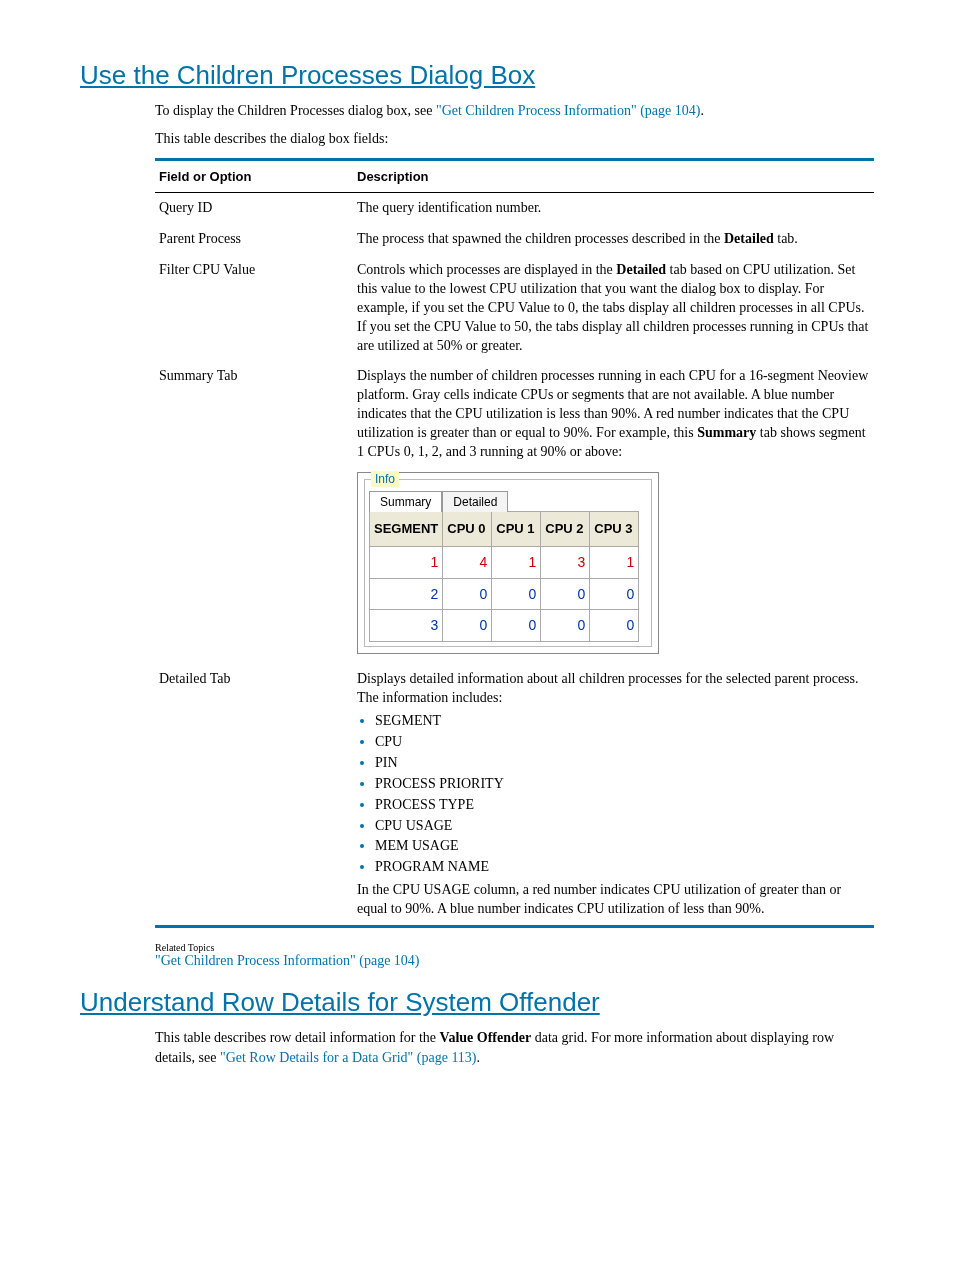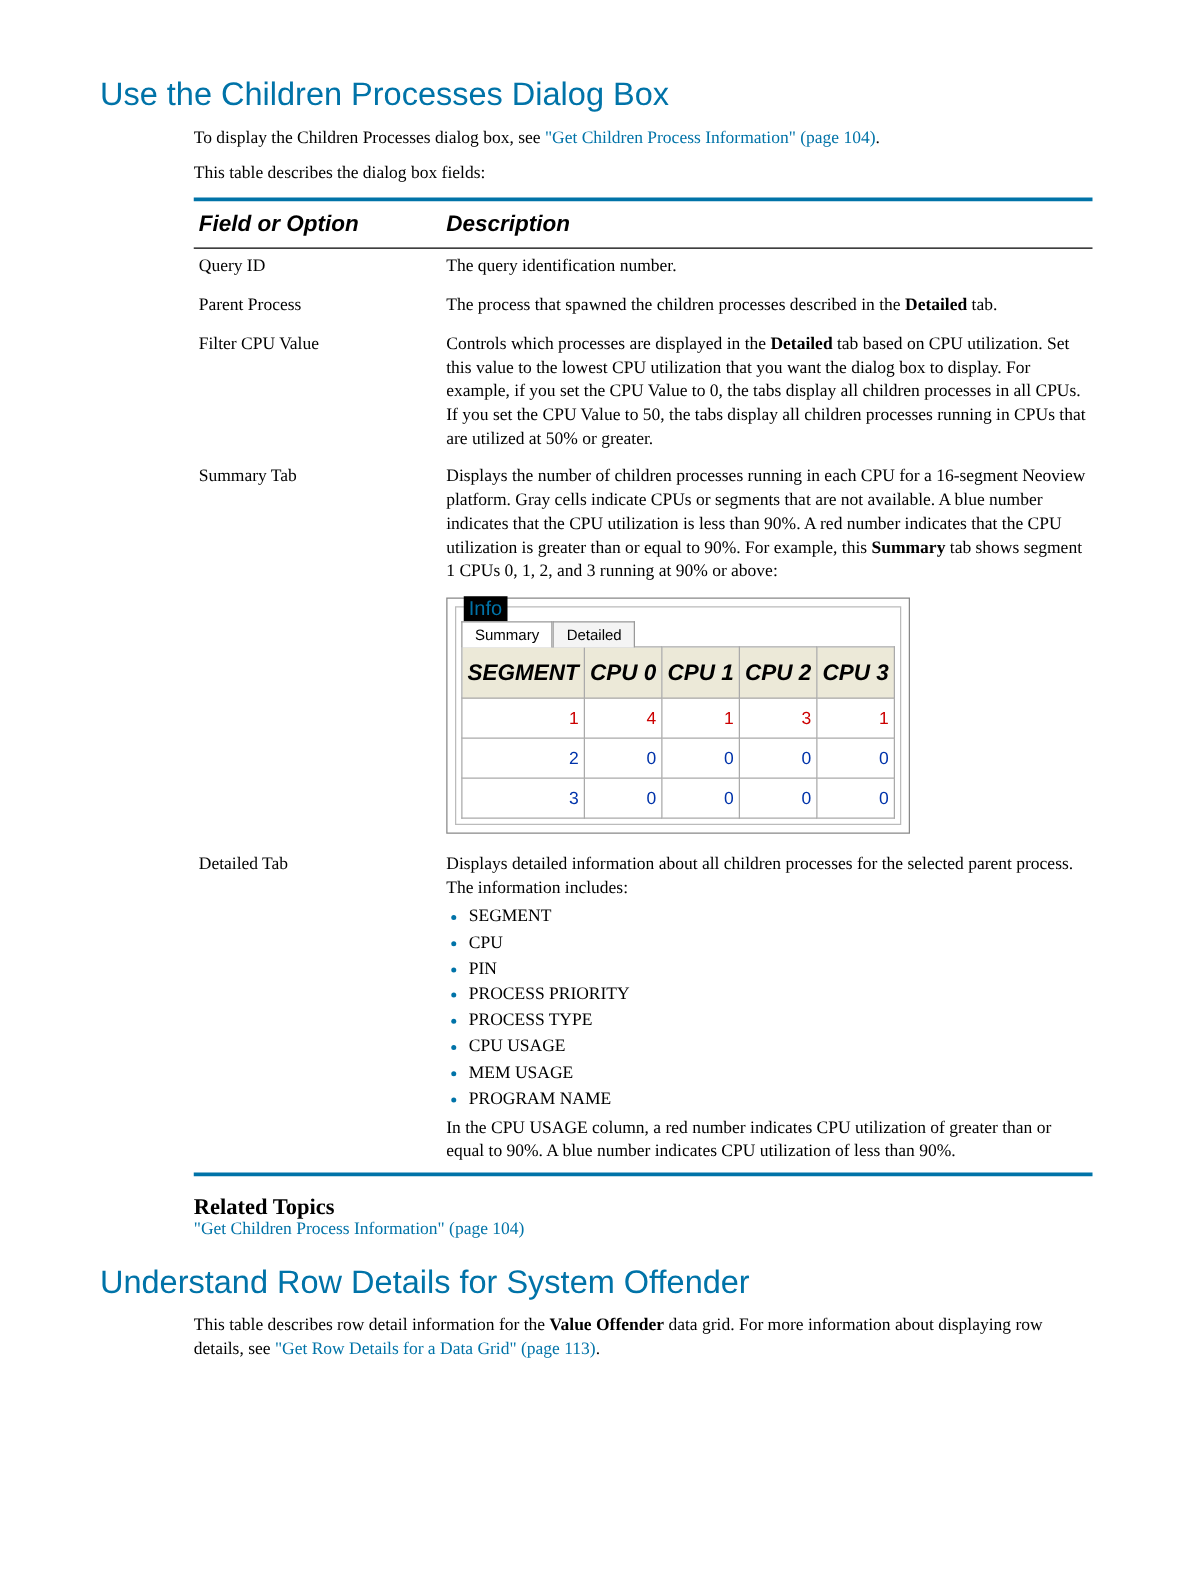--- a/index.html
+++ b/index.html
@@ -10,20 +10,21 @@
     padding: 60px 80px 40px 80px;
     max-width: 954px;
     box-sizing: border-box;
   }
   h2.section-heading {
     font-family: 'Trebuchet MS', 'Segoe UI', Arial, sans-serif;
     font-weight: 300;
     font-size: 26px;
     color: #0073a8;
     margin: 0 0 10px 0;
+    text-decoration: underline;
   }
   .body-text {
     margin: 0 0 8px 0;
     line-height: 1.4;
     padding-left: 75px;
   }
   a.doc-link {
     color: #0073a8;
     text-decoration: none;
   }
@@ -39,25 +40,24 @@
     border: none;
     border-top: 1px solid #000;
     margin: 0;
   }
   table.field-table {
     width: 100%;
     border-collapse: collapse;
   }
   table.field-table th {
     font-family: Arial, sans-serif;
-    font-size: 18px;
+    font-size: 13px;
     font-weight: bold;
     text-align: left;
     padding: 8px 4px;
-    font-style: italic;
   }
   table.field-table td {
     vertical-align: top;
     padding: 6px 4px;
     font-size: 14px;
     line-height: 1.35;
   }
   table.field-table td.col-field {
     width: 190px;
     font-weight: normal;
@@ -90,24 +90,24 @@
   .info-groupbox {
     border: 1px solid #bbb;
     margin: 6px;
     padding: 6px 4px 4px 4px;
     position: relative;
   }
   .info-legend {
     position: absolute;
     top: -9px;
     left: 6px;
-    background: #000000;
+    background: #fef9c3;
     padding: 0 4px;
     color: #0073a8;
-    font-size: 16px;
+    font-size: 12px;
   }
   .tabstrip {
     margin: 4px 0 0 0;
   }
   .tab {
     display: inline-block;
     border: 1px solid #999;
     border-bottom: none;
     padding: 2px 10px;
     font-size: 12px;
@@ -137,22 +137,22 @@
     text-align: center;
   }
   .grid td.seg { text-align: right; }
   .red { color: #cc0000; }
   .blue { color: #0033aa; }
   .related {
     padding-left: 75px;
     margin-top: 14px;
   }
   .related-title {
-    font-weight: bold;
-    font-size: 18px;
+    font-weight: normal;
+    font-size: 10px;
     margin: 0;
   }
 </style>
 </head>
 <body>
 
 <h2 class="section-heading">Use the Children Processes Dialog Box</h2>
 
 <p class="body-text">
   <span>To display the Children Processes dialog box, see </span><a href="#" class="doc-link">"Get Children Process Information" (page 104)</a><span>.</span>

